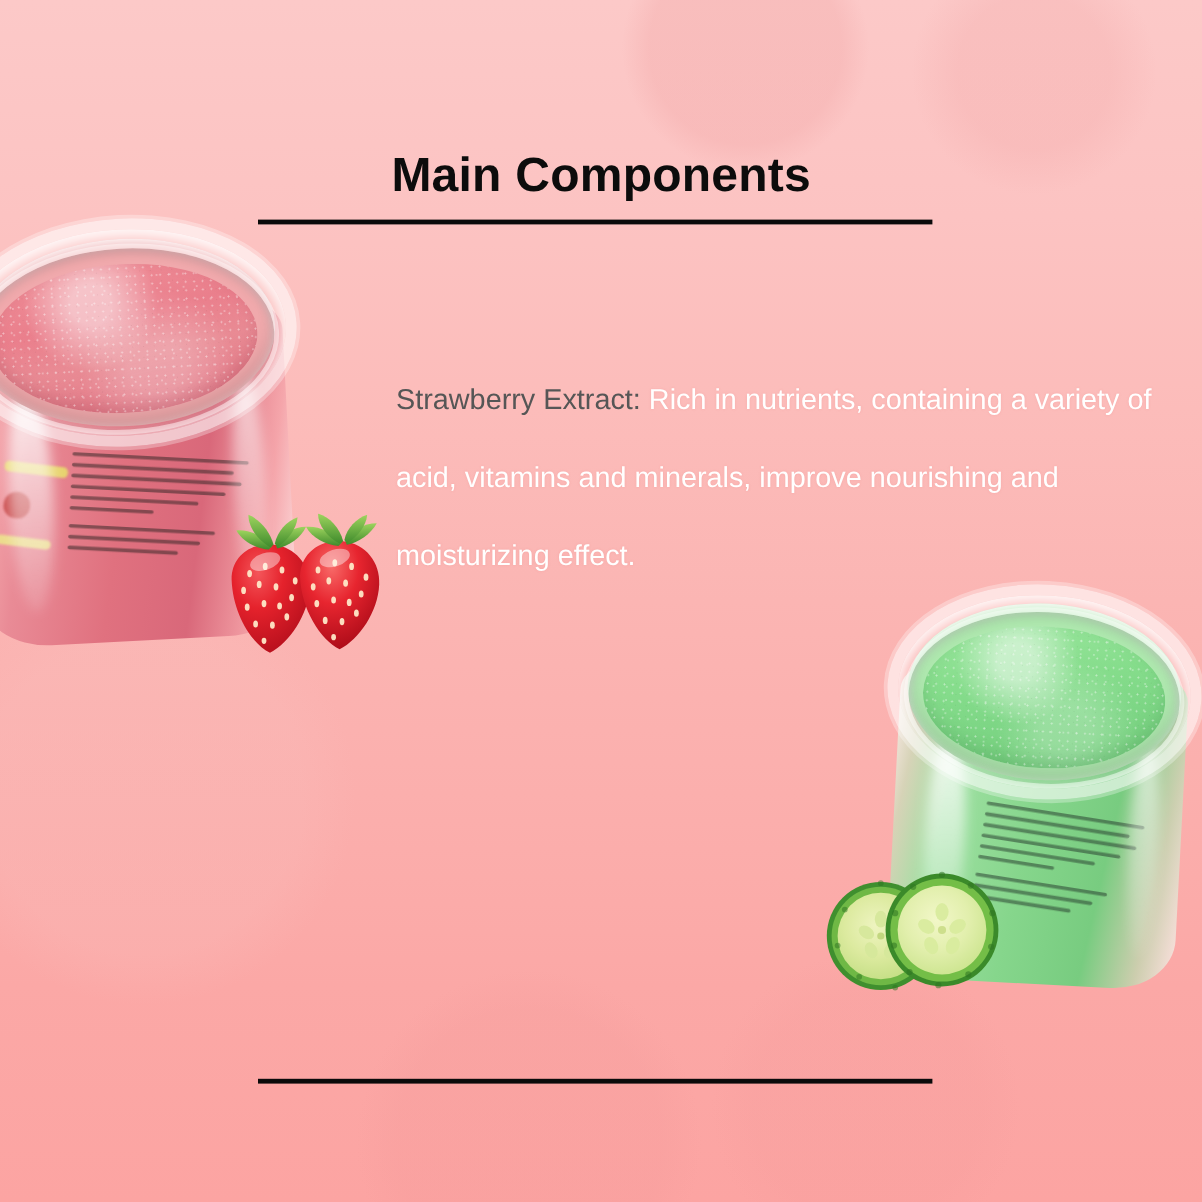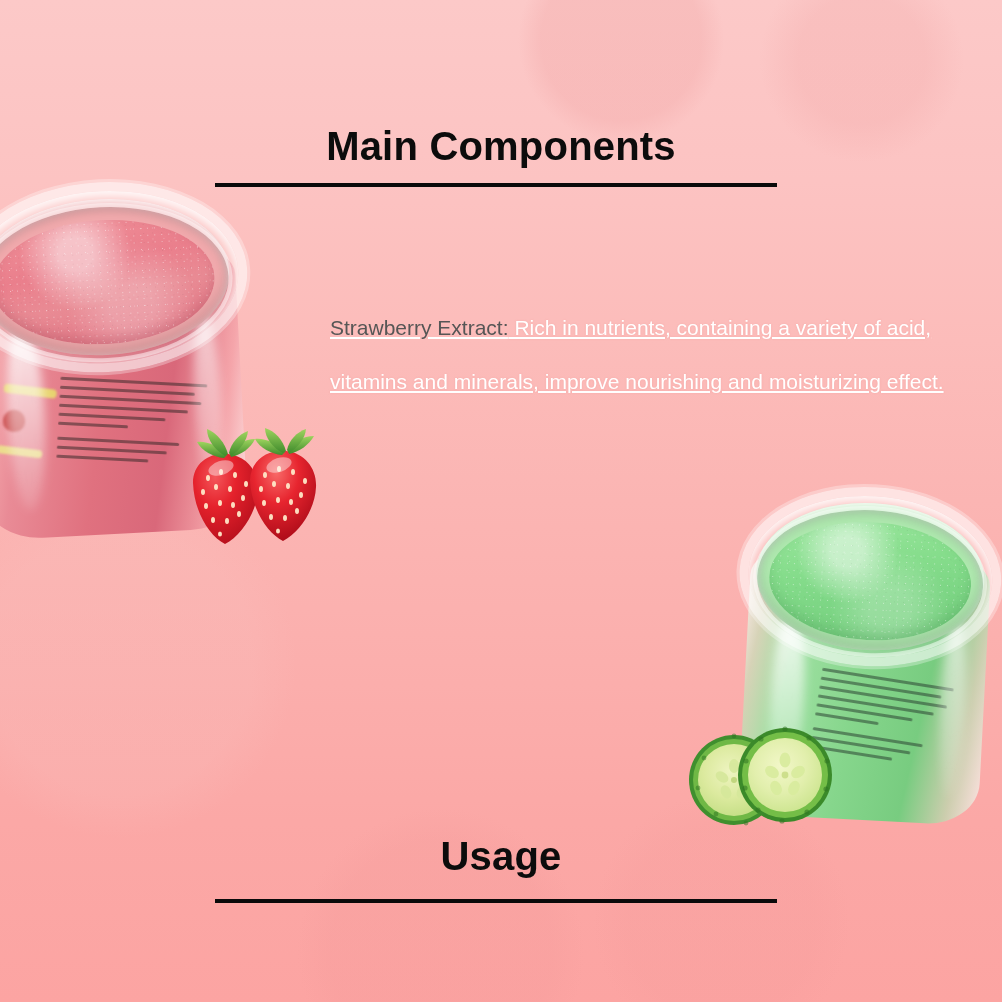--- a/index.html
+++ b/index.html
@@ -70,26 +70,25 @@
   }
 
   #head-main   { top: 126px; }
   #rule-main   { top: 183px; }
   #head-usage  { top: 836px; }
   #rule-usage  { top: 899px; }
 
   
   .body-para {
     position: absolute;
-    font-size: 21px;
-    line-height: 54px;
+    font-size: 24px;
+    line-height: 65px;
     color: #ffffff;
     z-index: 8;
     text-shadow: 0 0 2px rgba(231,120,120,0.25);
-    text-decoration: underline;
   }
   .body-para .lead {
     color: #565656;
     text-shadow: none;
   }
 
   #para-strawberry {
     left: 330px;
     top: 301px;
     width: 650px;
@@ -536,18 +535,15 @@
       <g fill="#2f7522" opacity="0.5">
         <circle cx="46" cy="14" r="2.4"></circle>
           <circle cx="16" cy="36" r="2.4"></circle>
         <circle cx="10" cy="66" r="2.4"></circle>
           <circle cx="28" cy="92" r="2.4"></circle>
         <circle cx="58" cy="101" r="2.4"></circle>
       </g>
     </svg>
   </div>
 
-  <div class="section-head" id="head-usage">
-    <span class="head-text">Usage</span>
-  </div>
   <div class="head-rule" id="rule-usage"></div>
 
 </div>
 
 </body></html>

